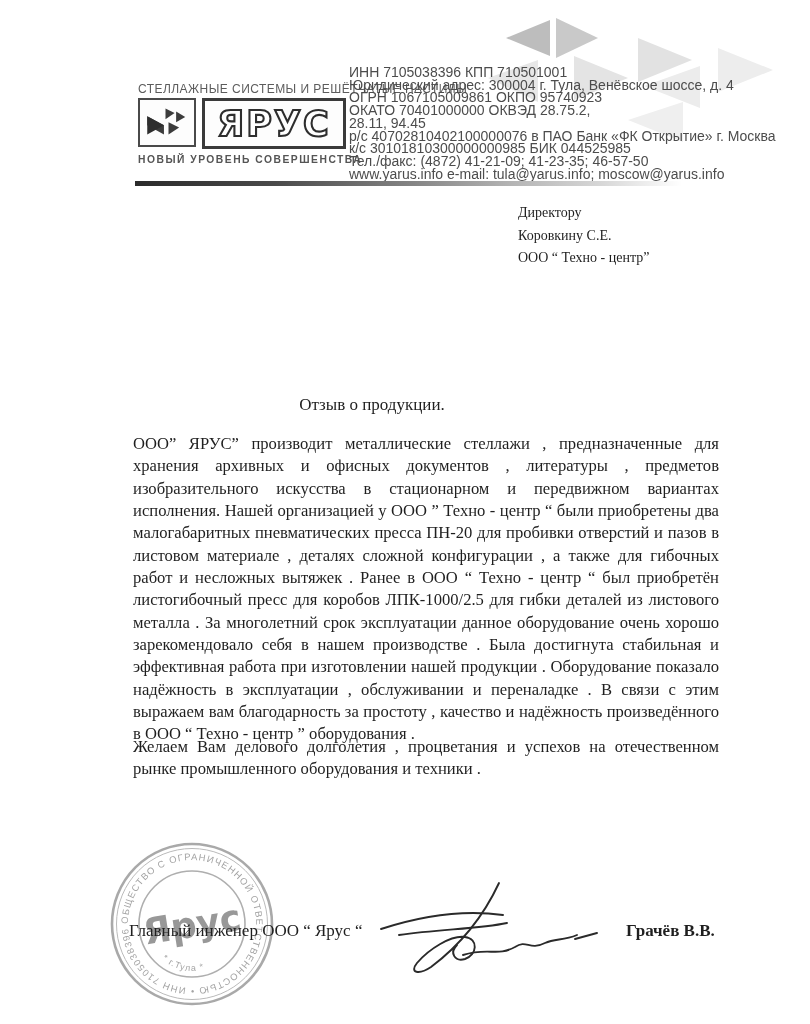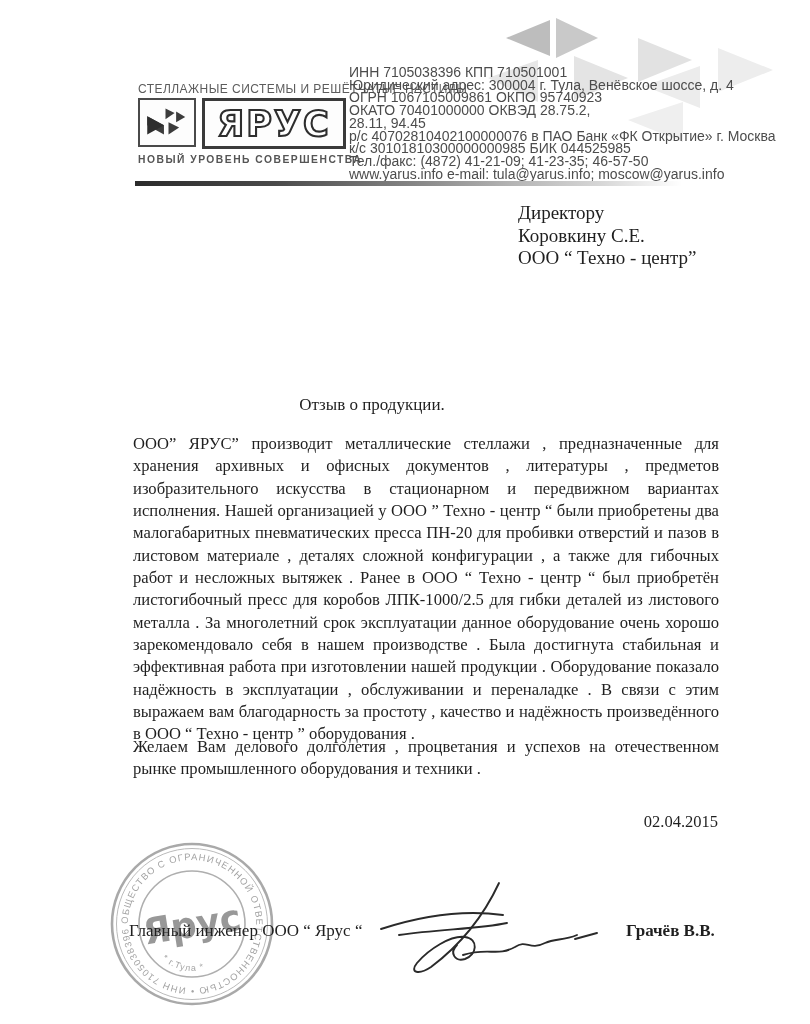--- a/index.html
+++ b/index.html
@@ -31,21 +31,21 @@
   .company-details {
     position:absolute; left:349px; top:66px; width:330px;
     font-family:"Liberation Sans", sans-serif; font-size:14px; line-height:12.7px;
     color:#4c4c4c; white-space:nowrap;
   }
   .separator-bar {
     position:absolute; left:135px; top:181px; width:558px; height:5px;
     background:linear-gradient(to right,#2b2b2b,#4a4a4a 25%,#858585 50%,#b5b5b5 68%,#d8d8d8 84%,rgba(255,255,255,0) 98%);
   }
   
-  .addressee { position:absolute; left:518px; top:202px; font-size:19px; line-height:22.5px; }
+  .addressee { position:absolute; left:518px; top:202px; font-size:14px; line-height:22.5px; }
   .doc-title { position:absolute; left:0; top:395px; width:744px; text-align:center; font-size:17px; }
   .body-par { position:absolute; left:133px; width:586px; font-size:16.6px; line-height:22.35px; text-align:justify; margin:0; }
   .p1 { top:433px; }
   .p2 { top:736px; }
   .doc-date { position:absolute; left:518px; top:812px; width:200px; text-align:right; font-size:16.5px; }
   
   .stamp { position:absolute; left:107px; top:839px; width:170px; height:170px; opacity:.82; z-index:1; }
   .sign-position { position:absolute; left:129px; top:921px; font-size:17px; z-index:2; }
   .sign-scribble { position:absolute; left:379px; top:877px; z-index:2; }
   .sign-name { position:absolute; left:626px; top:921px; font-size:17px; z-index:2;font-weight:bold; }
@@ -105,21 +105,20 @@
     <div>Директору</div>
     <div>Коровкину  С.Е.</div>
     <div>ООО “ Техно - центр”</div>
   </div>
 
   <div class="doc-title">Отзыв о продукции.</div>
 
   <p class="body-par p1">ООО” ЯРУС”  производит  металлические стеллажи , предназначенные для хранения архивных и офисных документов , литературы , предметов изобразительного искусства в стационарном и передвижном вариантах исполнения. Нашей организацией у ООО ” Техно - центр “ были приобретены два малогабаритных пневматических пресса ПН-20 для пробивки отверстий и пазов в листовом материале , деталях сложной конфигурации , а также для гибочных работ и несложных вытяжек . Ранее в ООО “ Техно - центр “ был приобретён листогибочный пресс для коробов ЛПК-1000/2.5 для гибки деталей из листового металла . За многолетний срок эксплуатации данное оборудование очень хорошо зарекомендовало себя в нашем производстве . Была достигнута стабильная и эффективная работа при изготовлении нашей продукции . Оборудование показало надёжность в эксплуатации , обслуживании и переналадке . В связи с этим выражаем вам благодарность за простоту , качество и надёжность произведённого в ООО “ Техно - центр ” оборудования .</p>
   <p class="body-par p2">Желаем Вам делового долголетия , процветания и успехов на отечественном рынке промышленного оборудования и техники .</p>
 
-  <div class="doc-date">02.04.2015</div>
 
   <svg class="stamp" viewBox="0 0 170 170">
     <defs>
       <path id="ringPath" d="M 21,85 a 64,64 0 1 1 128,0 a 64,64 0 1 1 -128,0"></path>
       <path id="cityPath" d="M 52,117 a 44,44 0 0 0 66,0"></path>
     </defs>
     <circle cx="85" cy="85" r="80" fill="none" stroke="#979797" stroke-width="2.6"></circle>
     <circle cx="85" cy="85" r="75.5" fill="none" stroke="#ababab" stroke-width="1"></circle>
     <circle cx="85" cy="85" r="53" fill="none" stroke="#9d9d9d" stroke-width="1.6"></circle>
     <text font-family="Liberation Sans, sans-serif" font-size="9.4" fill="#8f8f8f" letter-spacing="1.1">

